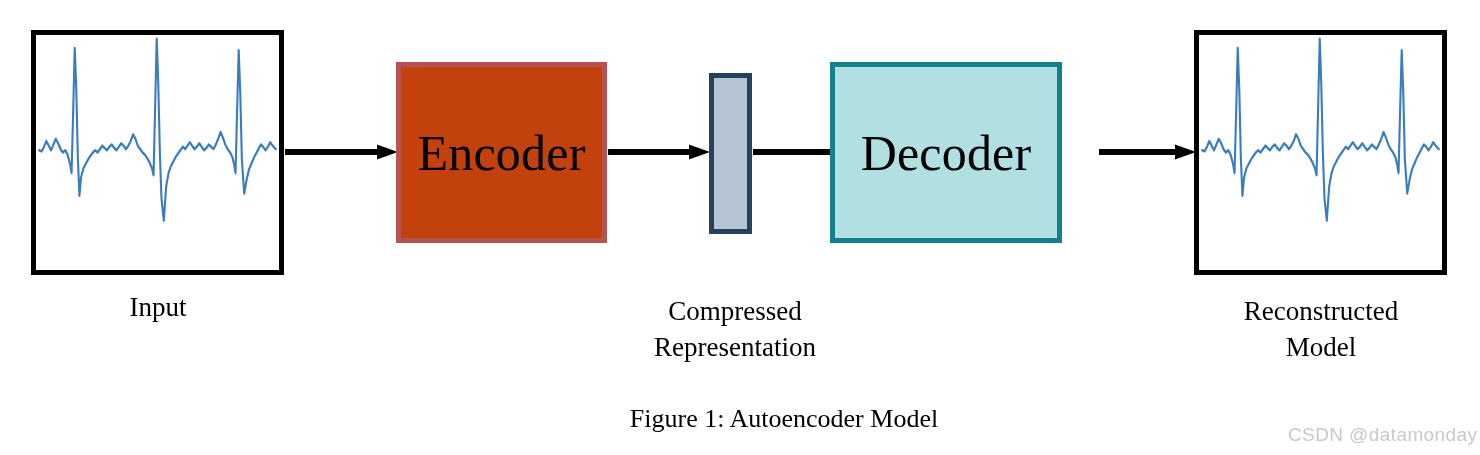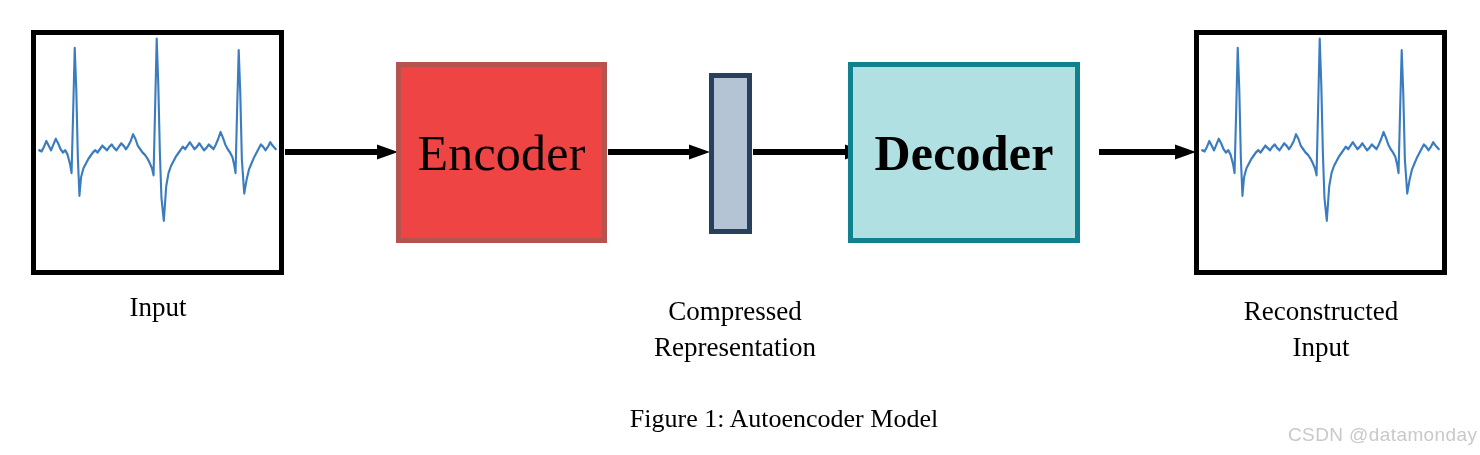--- a/index.html
+++ b/index.html
@@ -97,43 +97,43 @@
   </div>
 
   <div class="arrow" style="left:285px; top:144px; width:113px;">
     <svg viewBox="0 0 113 16" preserveAspectRatio="none">
       <line x1="0" y1="8" x2="96" y2="8" stroke="#000000" stroke-width="6"></line>
       <polygon points="92,0.5 113,8 92,15.5" fill="#000000"></polygon>
     </svg>
   </div>
 
   <div class="proc-box" id="encoder-box" style="left:396px; top:62px; width:211px; height:181px;
-              background:#ef4444; border:5px solid #b5544f;">
+              background:#c2410c; border:5px solid #b5544f;">
     <span class="proc-label">Encoder</span>
   </div>
 
   <div class="arrow" style="left:608px; top:144px; width:102px;">
     <svg viewBox="0 0 102 16" preserveAspectRatio="none">
       <line x1="0" y1="8" x2="85" y2="8" stroke="#000000" stroke-width="6"></line>
       <polygon points="81,0.5 102,8 81,15.5" fill="#000000"></polygon>
     </svg>
   </div>
 
   <div class="latent-bar" id="latent-bar" style="left:709px; top:73px; width:43px; height:161px;
               background:#b4c4d4; border:5px solid #27405c;"></div>
 
   <div class="arrow" style="left:753px; top:144px; width:113px;">
     <svg viewBox="0 0 113 16" preserveAspectRatio="none">
       <line x1="0" y1="8" x2="96" y2="8" stroke="#000000" stroke-width="6"></line>
       <polygon points="92,0.5 113,8 92,15.5" fill="#000000"></polygon>
     </svg>
   </div>
 
-  <div class="proc-box" id="decoder-box" style="left:848px; top:62px; width:232px; height:181px;
-              background:#b0e0e2; border:5px solid #11828d;font-weight:bold;">
+  <div class="proc-box" id="decoder-box" style="left:830px; top:62px; width:232px; height:181px;
+              background:#b0e0e2; border:5px solid #11828d;">
     <span class="proc-label">Decoder</span>
   </div>
 
   <div class="arrow" style="left:1099px; top:144px; width:97px;">
     <svg viewBox="0 0 97 16" preserveAspectRatio="none">
       <line x1="0" y1="8" x2="80" y2="8" stroke="#000000" stroke-width="6"></line>
       <polygon points="76,0.5 97,8 76,15.5" fill="#000000"></polygon>
     </svg>
   </div>
 
@@ -142,19 +142,19 @@
       <polyline class="ecg-trace" fill="none" stroke="#3b7cbf" stroke-width="2.6" stroke-linejoin="round" stroke-linecap="round" points="4.00,120.13 6.92,121.31 9.84,116.57 12.76,110.65 15.68,115.39 18.60,120.13 21.52,114.20 24.44,108.28 27.36,113.02 30.28,118.94 33.20,122.50 36.12,120.13 39.04,124.87 41.96,134.35 43.91,143.83 45.85,81.02 47.80,13.48 49.75,57.32 51.69,128.43 53.64,167.53 55.59,148.57 58.51,139.09 61.43,134.35 64.35,129.61 67.27,126.06 70.19,122.50 73.11,120.13 76.03,122.50 78.95,118.94 81.87,115.39 84.79,117.76 87.71,120.13 90.63,116.57 93.55,114.20 96.47,117.76 99.39,120.13 102.31,116.57 105.23,113.02 108.15,115.39 111.07,118.94 113.99,115.39 116.91,110.65 119.83,103.54 122.75,108.28 125.67,115.39 128.59,118.94 131.51,122.50 134.43,124.87 137.35,128.43 140.27,133.16 143.19,139.09 145.13,146.20 147.08,75.10 149.03,4.00 150.97,51.40 152.92,122.50 154.87,169.90 157.79,193.60 160.71,158.05 163.63,143.83 166.55,136.72 169.47,131.98 172.39,127.24 175.31,123.69 178.23,120.13 181.15,116.57 184.07,118.94 186.99,115.39 189.91,111.83 192.83,115.39 195.75,118.94 198.67,116.57 201.59,113.02 204.51,116.57 207.43,120.13 210.35,117.76 213.27,114.20 216.19,116.57 219.11,118.94 222.03,114.20 224.95,108.28 227.87,101.17 230.79,107.09 233.71,114.20 236.63,118.94 239.55,122.50 242.47,127.24 244.41,134.35 246.36,143.83 248.31,77.47 250.25,15.85 252.20,60.88 254.15,129.61 257.07,165.16 259.99,150.94 262.91,140.28 265.83,134.35 268.75,128.43 271.67,123.69 274.59,118.94 277.51,114.20 280.43,116.57 283.35,120.13 286.27,116.57 289.19,111.83 292.11,115.39 296.00,118.94"></polyline>
     </svg>
   </div>
 
   <div class="caption" style="left:33px; top:290px; width:250px;">Input</div>
 
   <div class="caption" style="left:605px; top:294px; width:260px;">Compressed
 Representation</div>
 
   <div class="caption" style="left:1192px; top:294px; width:258px;">Reconstructed
-Input</div>
+Model</div>
 
   <div class="fig-caption" style="left:0px; top:403px; width:1480px;">Figure 1: Autoencoder Model</div>
 
   <div class="watermark" style="left:1288px; top:424px;">CSDN @datamonday</div>
 
 </div>
 
 </body></html>

